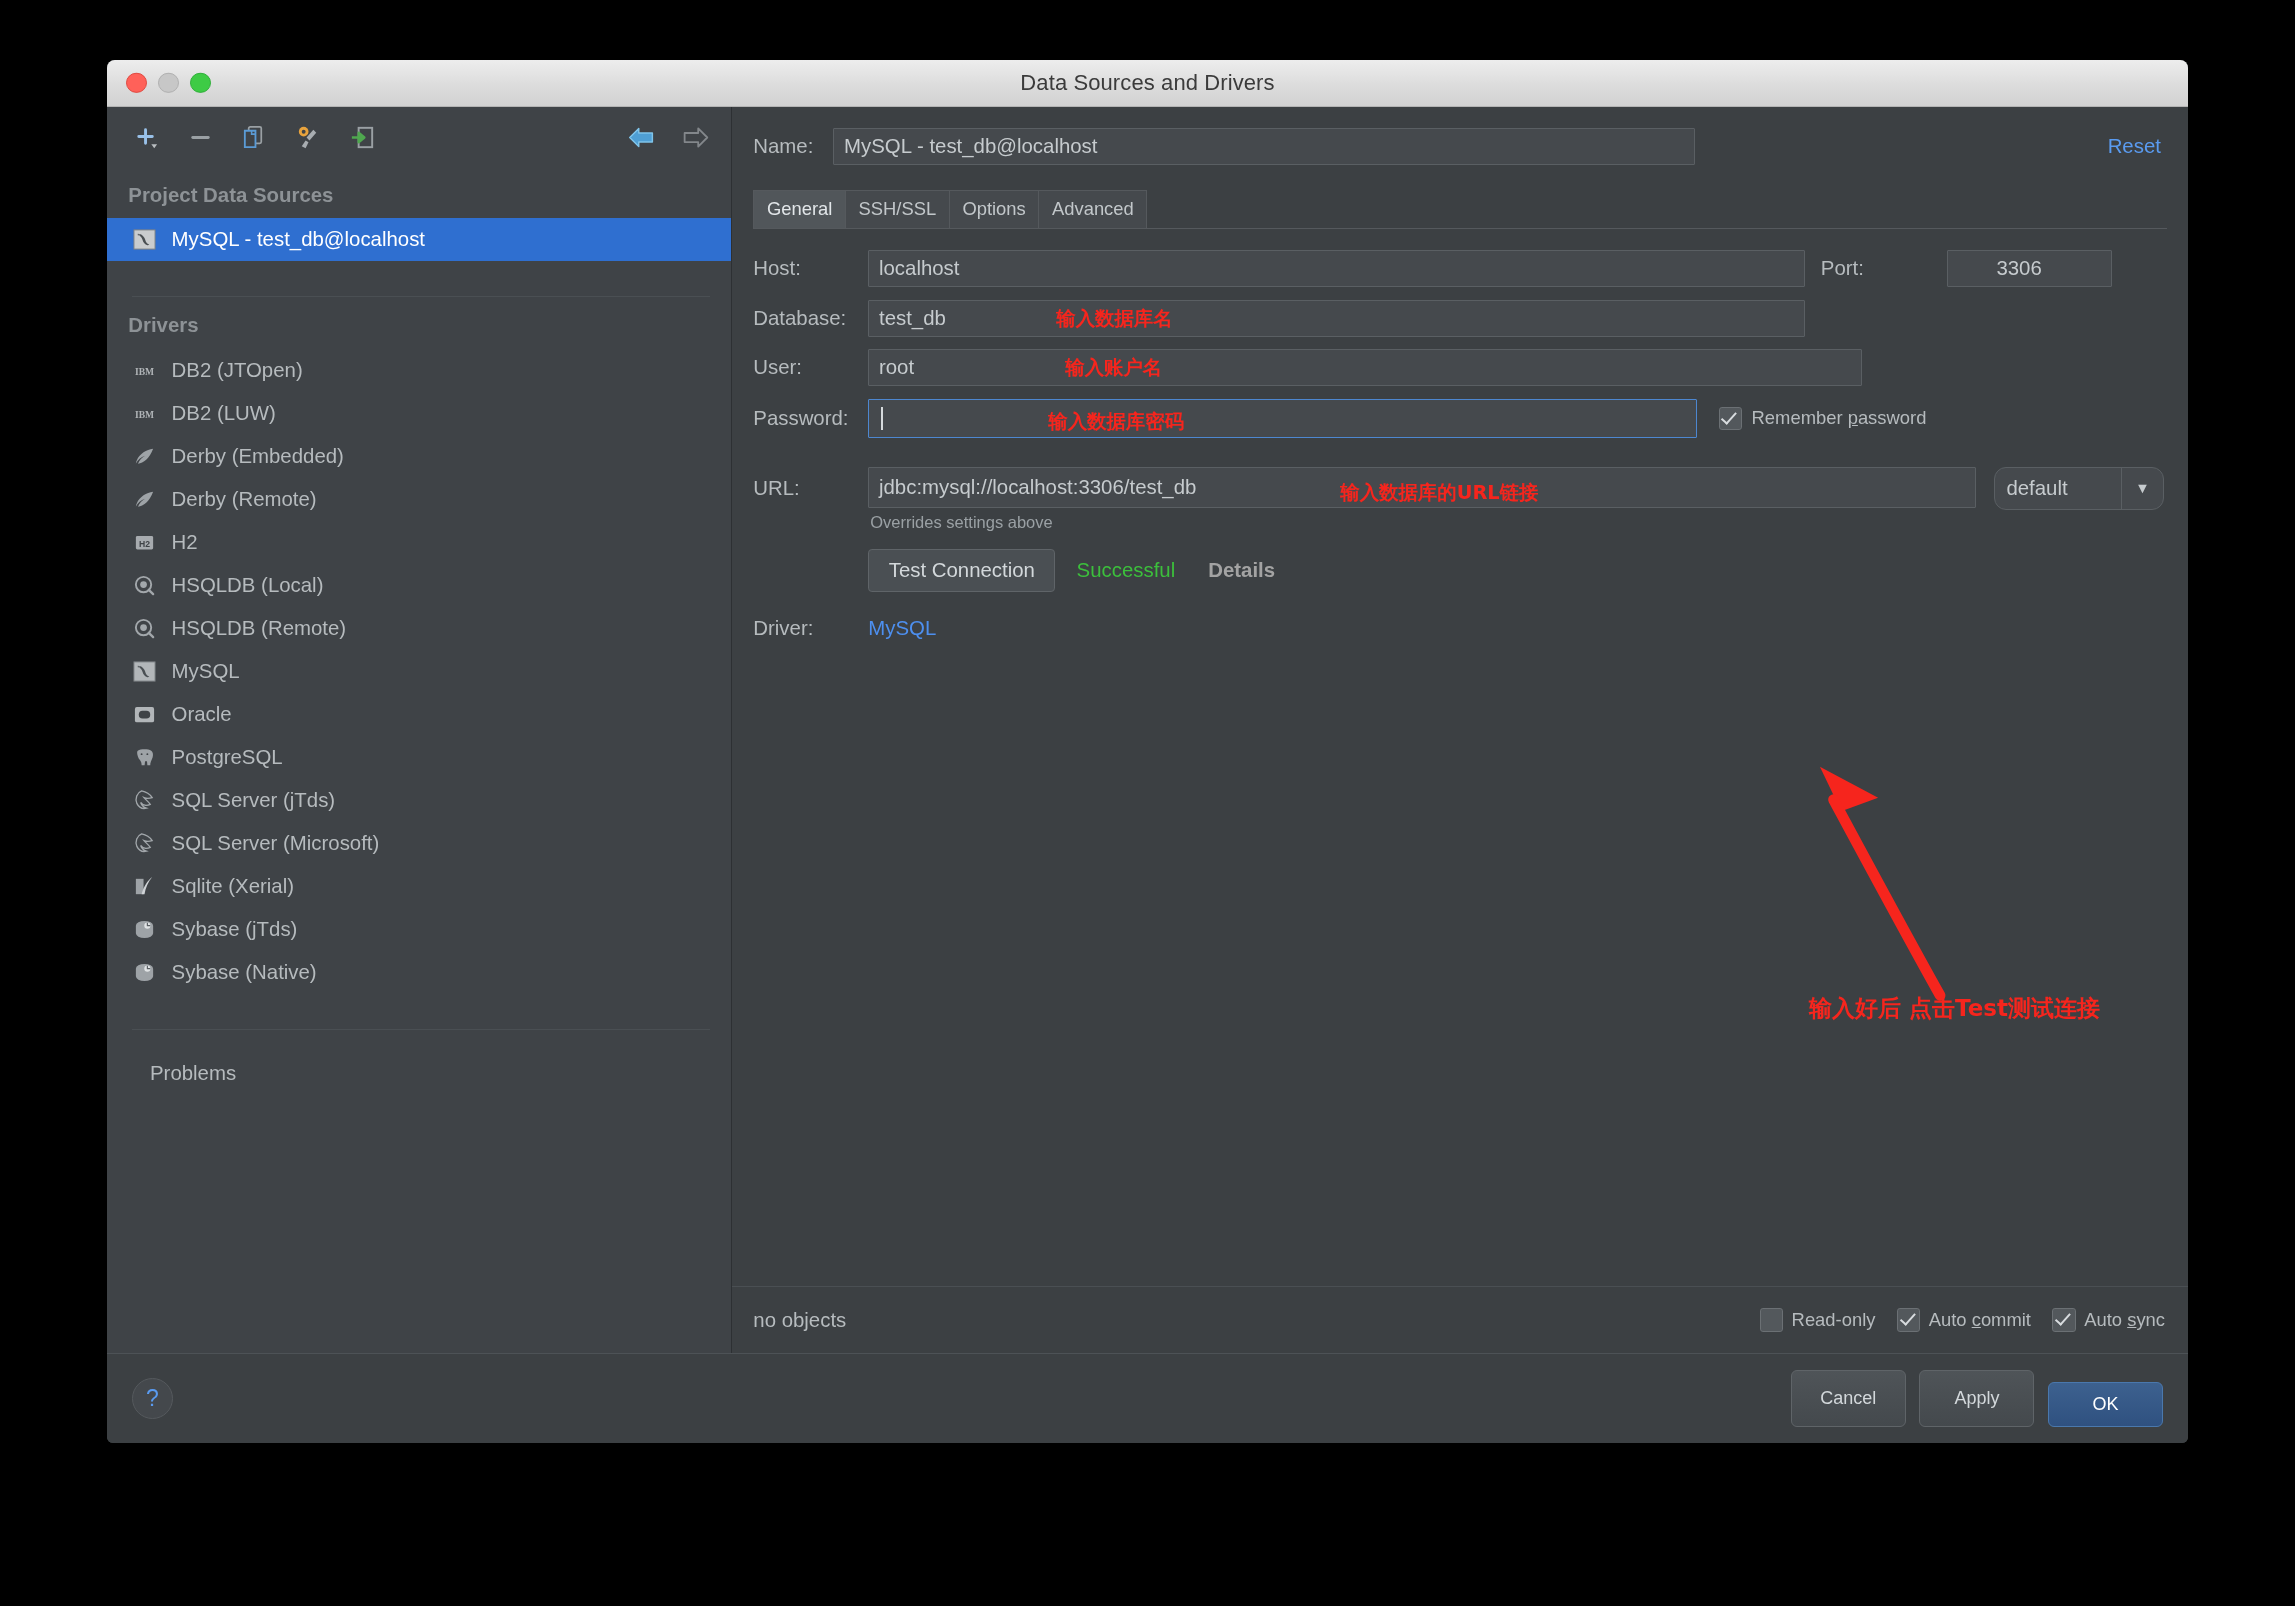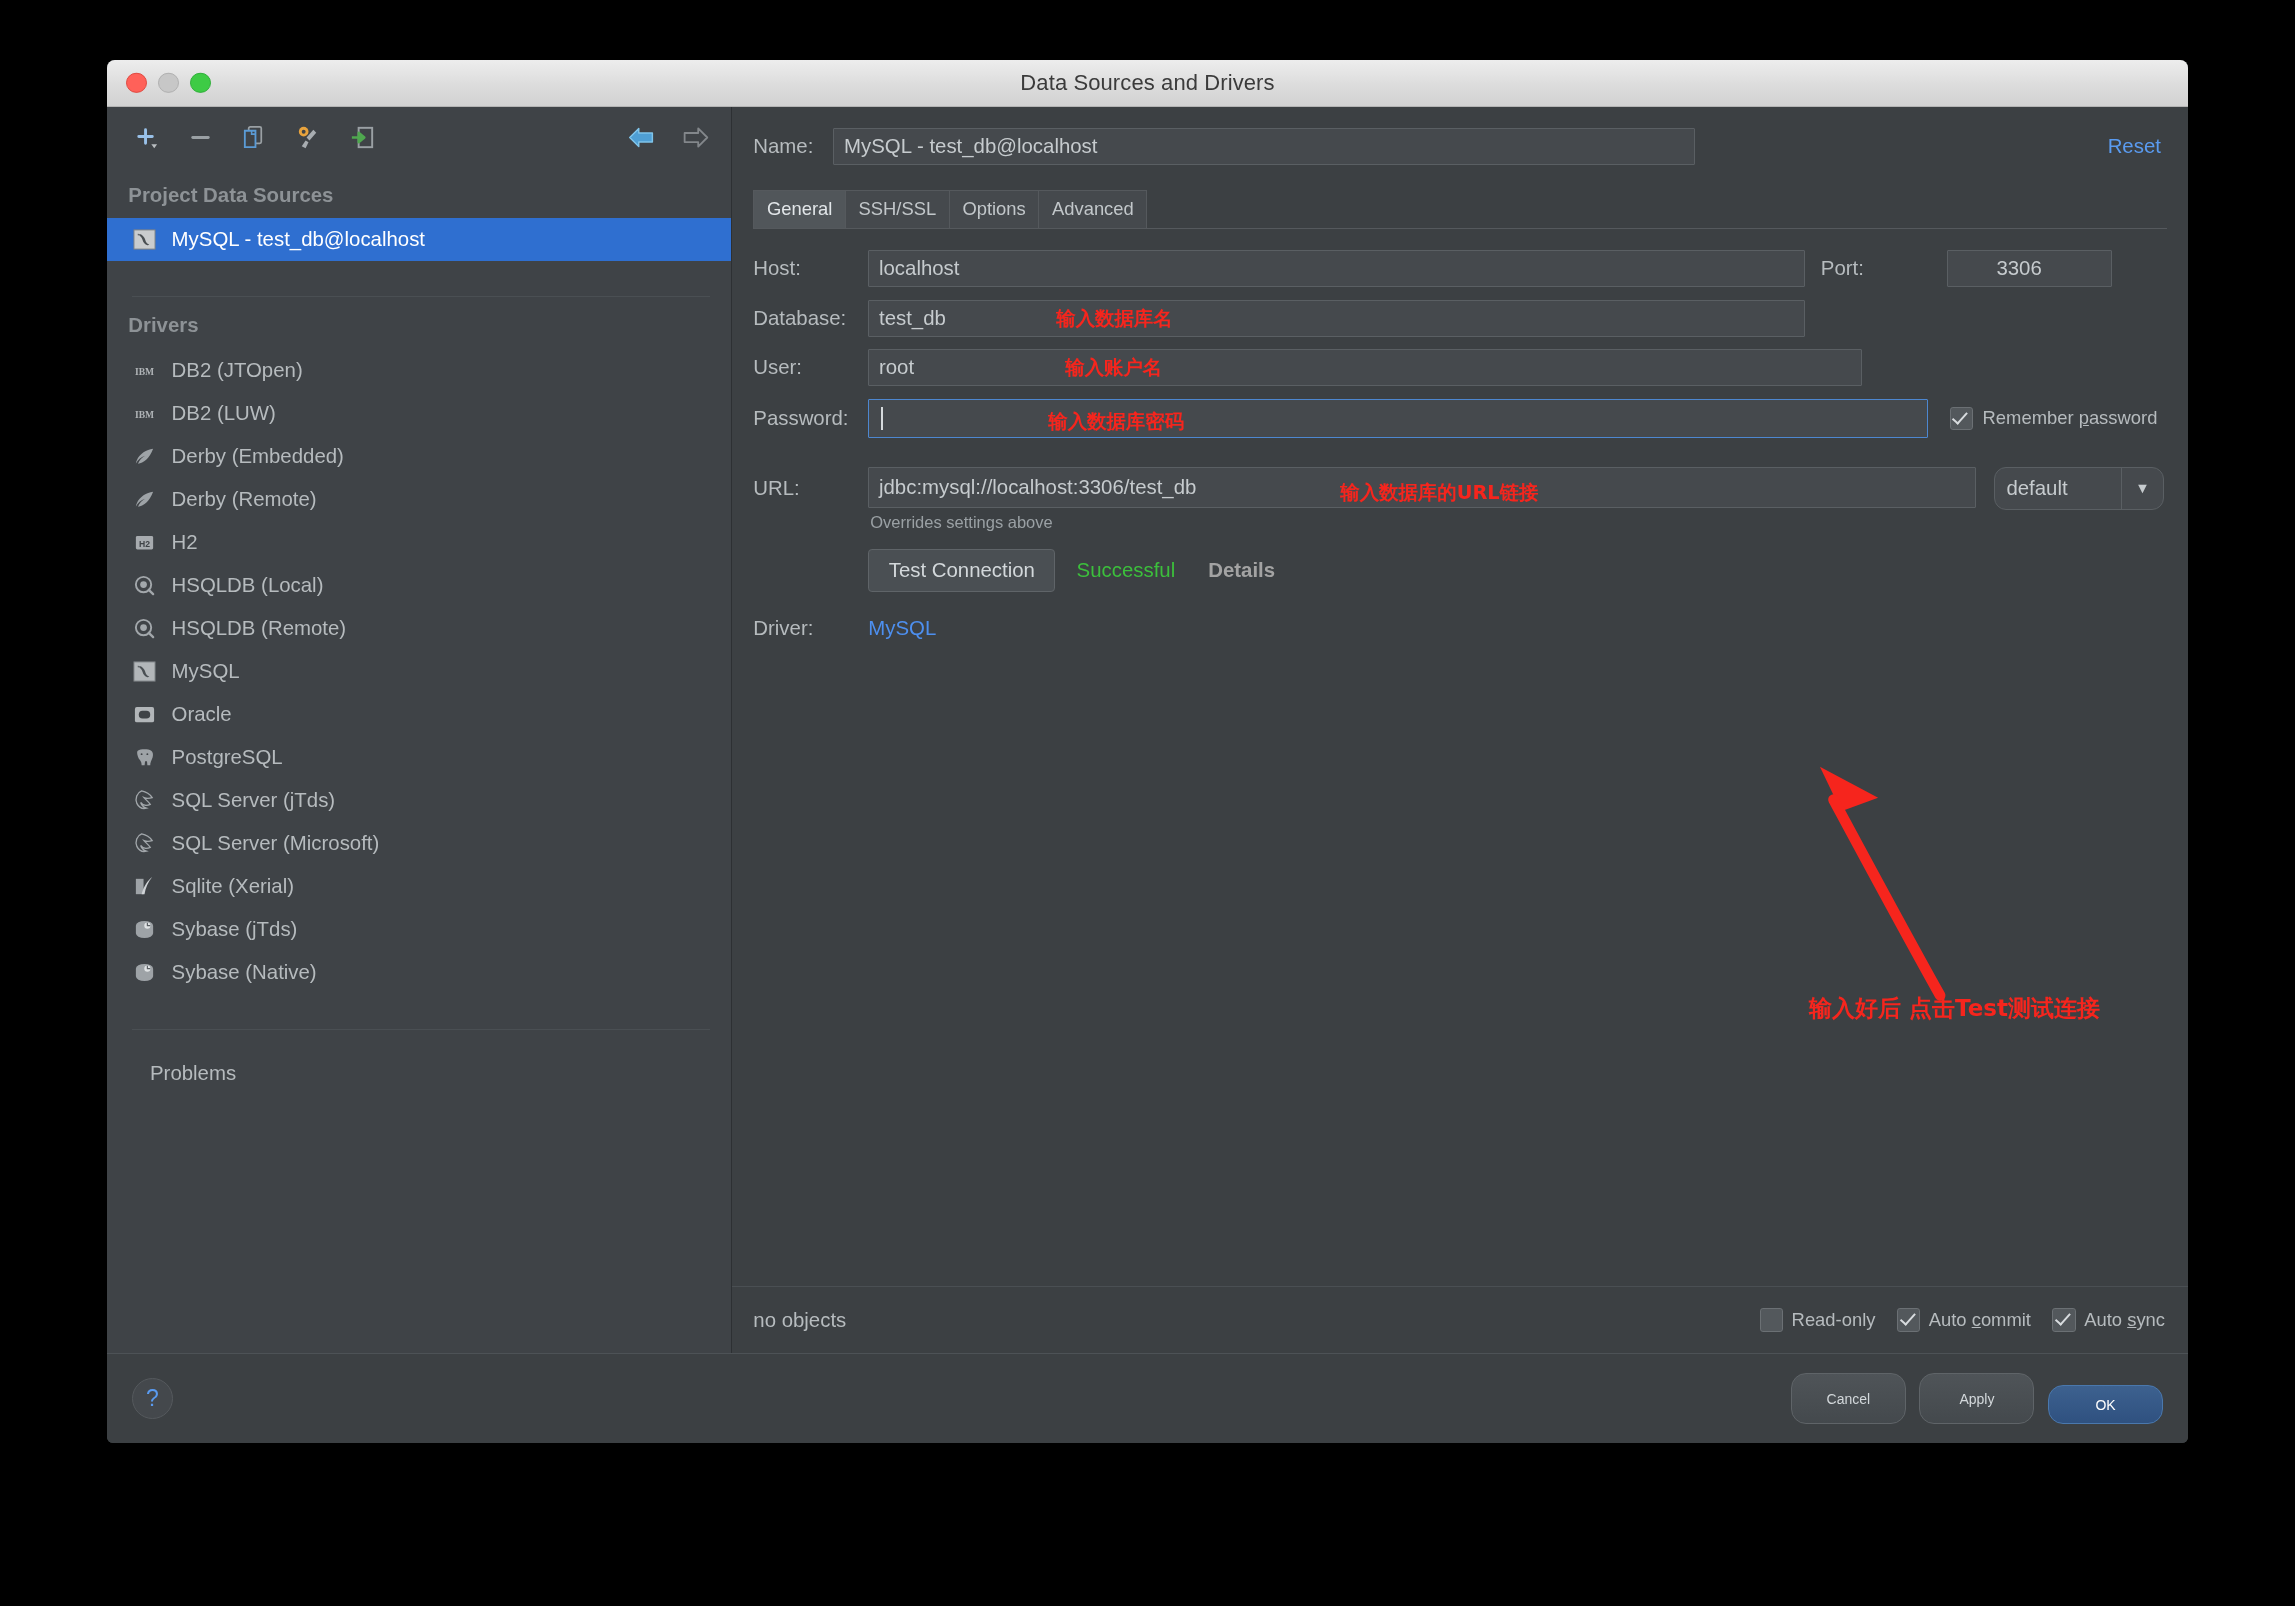--- a/index.html
+++ b/index.html
@@ -138,21 +138,21 @@
     white-space: nowrap;
     pointer-events: none;
     font-family: "DejaVu Sans", "Liberation Sans", sans-serif;
   }
 
   .host-field { width: 937px; }
   .port-lbl { margin-left: 15.5px; }
   .port-field { width: 165px; margin-left: 11.6px; padding-left: 48px; }
   .db-field { width: 937px; }
   .user-field { width: 994px; }
-  .pw-wrap { position: relative; width: 1060px; }
+  .pw-wrap { position: relative; width: 829px; }
   .pw-field {
     width: 100%;
     border: 1.9px solid #4d87d0;
     background: #45494d;
     height: 39px;
   }
   .caret {
     display: inline-block; width: 1.9px; height: 23px;
     background: #d5d9dc; margin-left: 1.9px;
   }
@@ -237,22 +237,22 @@
   .help-btn {
     width: 39px; height: 39px; border-radius: 50%;
     background: #44484c; border: 1px solid #55595d;
     color: #5a9bf0; font-size: 23px;
     display: flex; align-items: center; justify-content: center;
   }
   .footer-right { margin-left: auto; display: flex; gap: 13.6px; }
   .fbtn {
     min-width: 115px;
     background: linear-gradient(to bottom,#4f5458,#44494d);
-    border: 1px solid #5f6468; border-radius: 15px;
-    color: #d3d8db; font-size: 14px;
+    border: 1px solid #5f6468; border-radius: 6px;
+    color: #d3d8db; font-size: 18px;
     padding: 10.7px 17.5px; 
     font-family: inherit;
   }
   .fbtn.primary {
     background: linear-gradient(to bottom,#3d618f,#2f5180);
     border-color: #4a78ad; color: #ffffff; margin-top: 12px;
   }
 </style>
 </head>
 <body>

